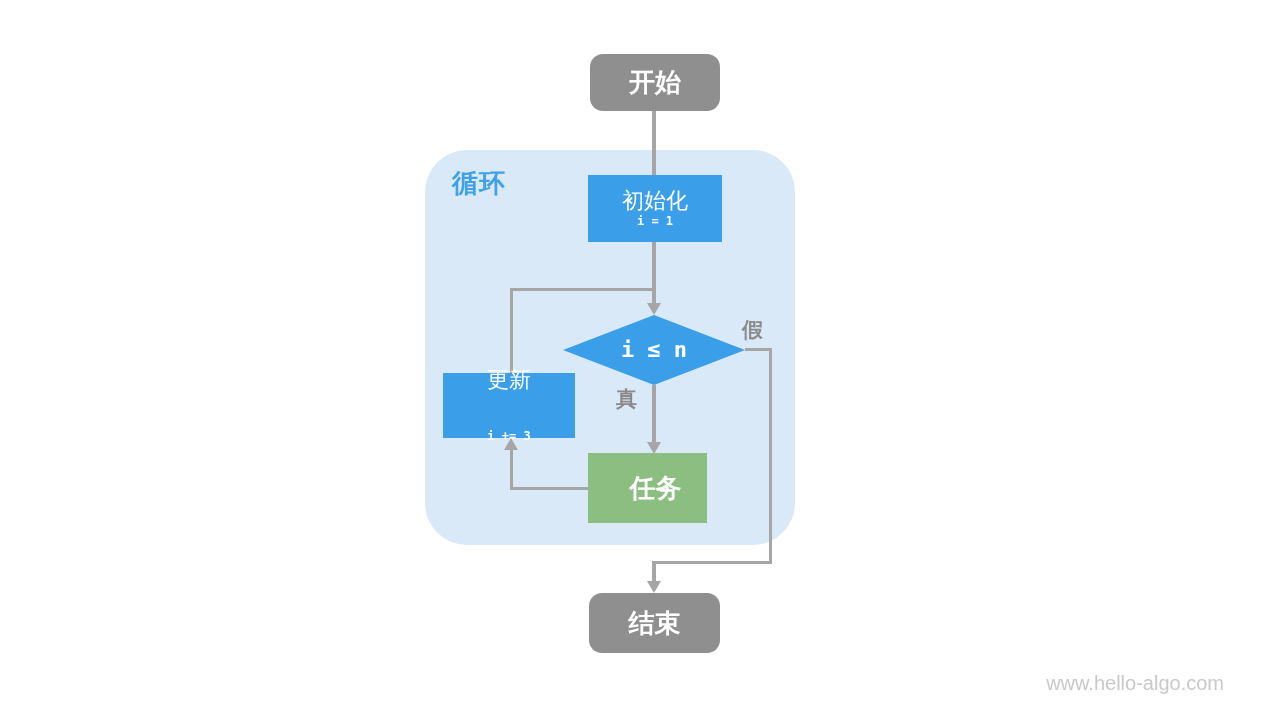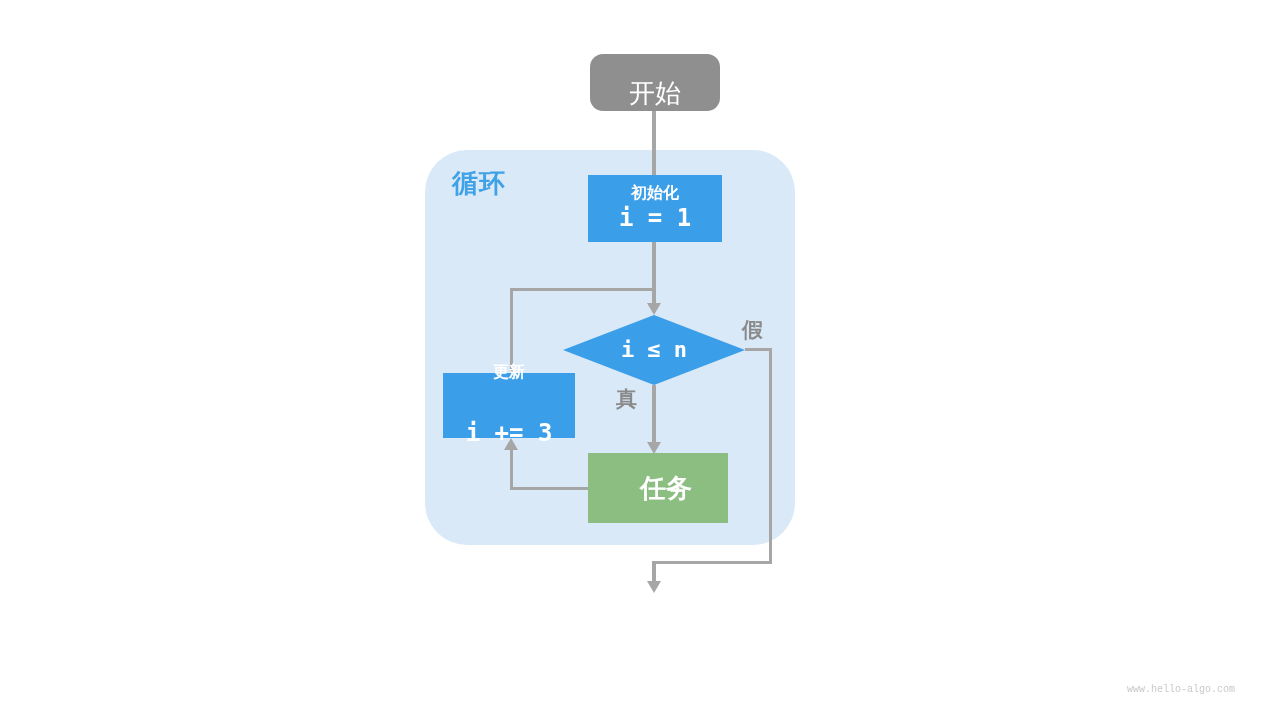--- a/index.html
+++ b/index.html
@@ -25,25 +25,25 @@
   .loop-label {
     position: absolute; left: 452px; top: 166px;
     color: var(--label-blue); font-size: 26px; font-weight: bold; letter-spacing: 1px;
   }
 
   .node {
     position: absolute; display: flex; flex-direction: column;
     align-items: center; justify-content: center;
     color: var(--text-white); text-align: center;
   }
-  .node-rounded { background: var(--node-gray); border-radius: 13px; font-size: 26px; font-weight: 400; justify-content: flex-end; }
+  .node-rounded { background: var(--node-gray); border-radius: 13px; font-size: 26px; font-weight: 700; }
   .node-rect-blue { background: var(--node-blue); }
   .node-rect-green { background: var(--node-green); font-size: 26px; font-weight: 600; }
-  .node-title { font-size: 16px; font-weight: 700; line-height: 1.25; }
-  .node-code { font-family: "DejaVu Sans Mono", "Liberation Mono", monospace; font-size: 24px; font-weight: bold; line-height: 1.3; }
+  .node-title { font-size: 22px; font-weight: 400; line-height: 1.25; }
+  .node-code { font-family: "DejaVu Sans Mono", "Liberation Mono", monospace; font-size: 12px; font-weight: bold; line-height: 1.3; }
 
   .diamond {
     position: absolute; left: 563px; top: 315px; width: 182px; height: 70px;
     background: var(--node-blue);
     clip-path: polygon(50% 0%, 100% 50%, 50% 100%, 0% 50%);
     display: flex; align-items: center; justify-content: center;
   }
   .diamond .node-code { font-size: 22px; }
 
   .edge-label {
@@ -57,23 +57,23 @@
   .arrow-down {
     border-left: 7px solid transparent; border-right: 7px solid transparent;
     border-top: 12px solid var(--line-gray);
   }
   .arrow-up {
     border-left: 7px solid transparent; border-right: 7px solid transparent;
     border-bottom: 12px solid var(--line-gray);
   }
 
   .watermark {
-    position: absolute; right: 45px; bottom: 25px;
-    font-family: Liberation Mono, monospace;
-    font-size: 10px; color: var(--watermark-gray);
+    position: absolute; right: 56px; bottom: 25px;
+    font-family: Liberation Sans, sans-serif;
+    font-size: 20px; color: var(--watermark-gray);
   }
 </style>
 </head>
 <body>
 
 <div class="canvas">
 
   <div class="loop-container"></div>
   <div class="loop-label">循环</div>
 
@@ -105,23 +105,26 @@
 
   <div class="diamond">
     <span class="node-code" style="color:var(--text-white);">i ≤ n</span>
   </div>
 
   <div class="node node-rect-blue" style="left:443px; top:373px; width:132px; height:65px;gap:36px;">
     <span class="node-title">更新</span>
     <span class="node-code">i += 3</span>
   </div>
 
-  <div class="node node-rect-green" style="left:588px; top:453px; width:140px; height:70px;padding-left:16px;">
+  <div class="node node-rect-green" style="left:588px; top:453px; width:119px; height:70px;padding-left:16px;">
     <span>任务</span>
   </div>
 
+  <div class="node node-rounded" style="left:589px; top:593px; width:131px; height:60px;">
+    <span>结束</span>
+  </div>
 
   <div class="edge-label" style="left:616px; top:385px;">真</div>
   <div class="edge-label" style="left:742px; top:316px;">假</div>
 
   <div class="watermark">www.hello-algo.com</div>
 
 </div>
 
 </body></html>

